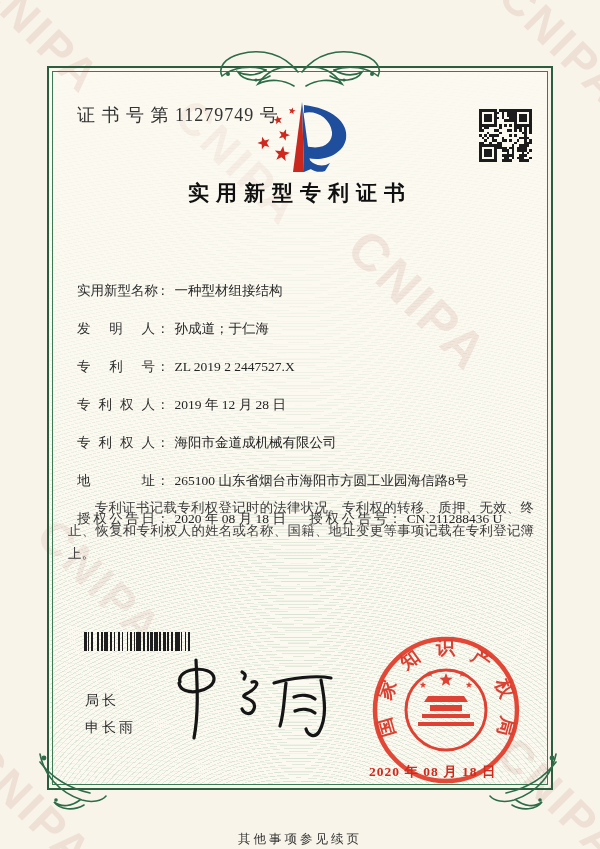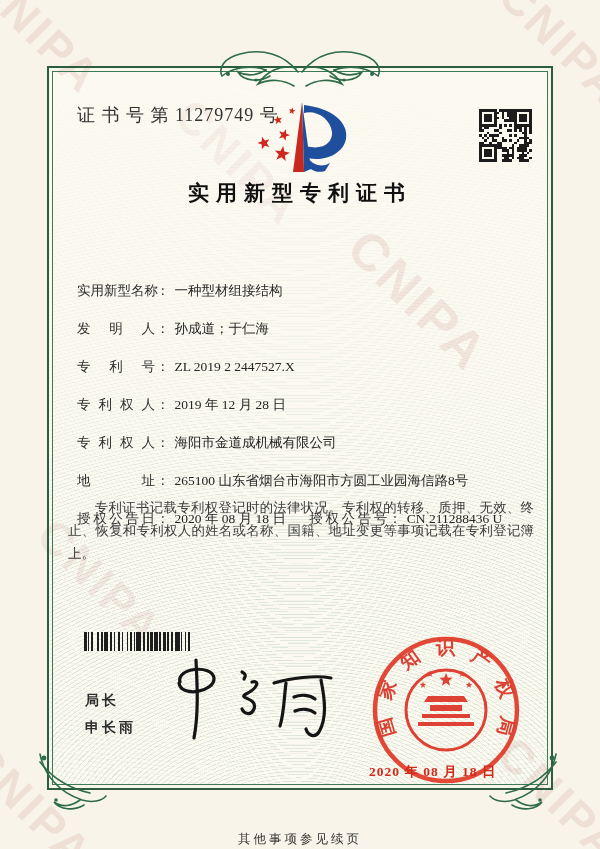--- a/index.html
+++ b/index.html
@@ -38,21 +38,21 @@
   .flabel{display:inline-block;width:78px;text-align:justify;text-align-last:justify;margin-top:36px;}
   .fcolon{margin:0 5px 0 1px;}
   .fvalue{color:#252525;}
   .pair2{margin-left:20px;}
   .paras{position:absolute;left:68px;top:496px;width:466px;font-size:13.4px;line-height:1.72;
          text-align:justify;color:#3c3c3c;}
   .paras p{margin:0;text-indent:2em;}
   .barcode{position:absolute;left:84px;top:632px;width:158px;height:19px;display:flex;align-items:stretch;}
   .barcode i{display:block;height:100%;}
   .signer{position:absolute;left:85px;top:687px;font-family:"Liberation Sans","DejaVu Sans",sans-serif;
-          font-weight:700;font-size:14px;letter-spacing:3px;color:#2e2e2e;line-height:27px;}
+          font-weight:400;font-size:14px;letter-spacing:3px;color:#2e2e2e;line-height:27px;}
   .signature{position:absolute;left:158px;top:652px;}
   .seal{position:absolute;left:360px;top:634px;}
   .seal-date{position:absolute;left:369px;top:763px;font-size:13.5px;font-weight:700;
              letter-spacing:1px;color:#cf2a1c;white-space:nowrap;}
   .page-no{position:absolute;left:0;top:770px;width:100%;text-align:center;font-size:11.5px;color:#3f3f3f;letter-spacing:1px;}
   .cont-note{position:absolute;left:0;top:803px;width:100%;text-align:center;font-size:12.5px;
              letter-spacing:3px;color:#333;margin-top:28px;}
 </style>
 </head>
 <body>

